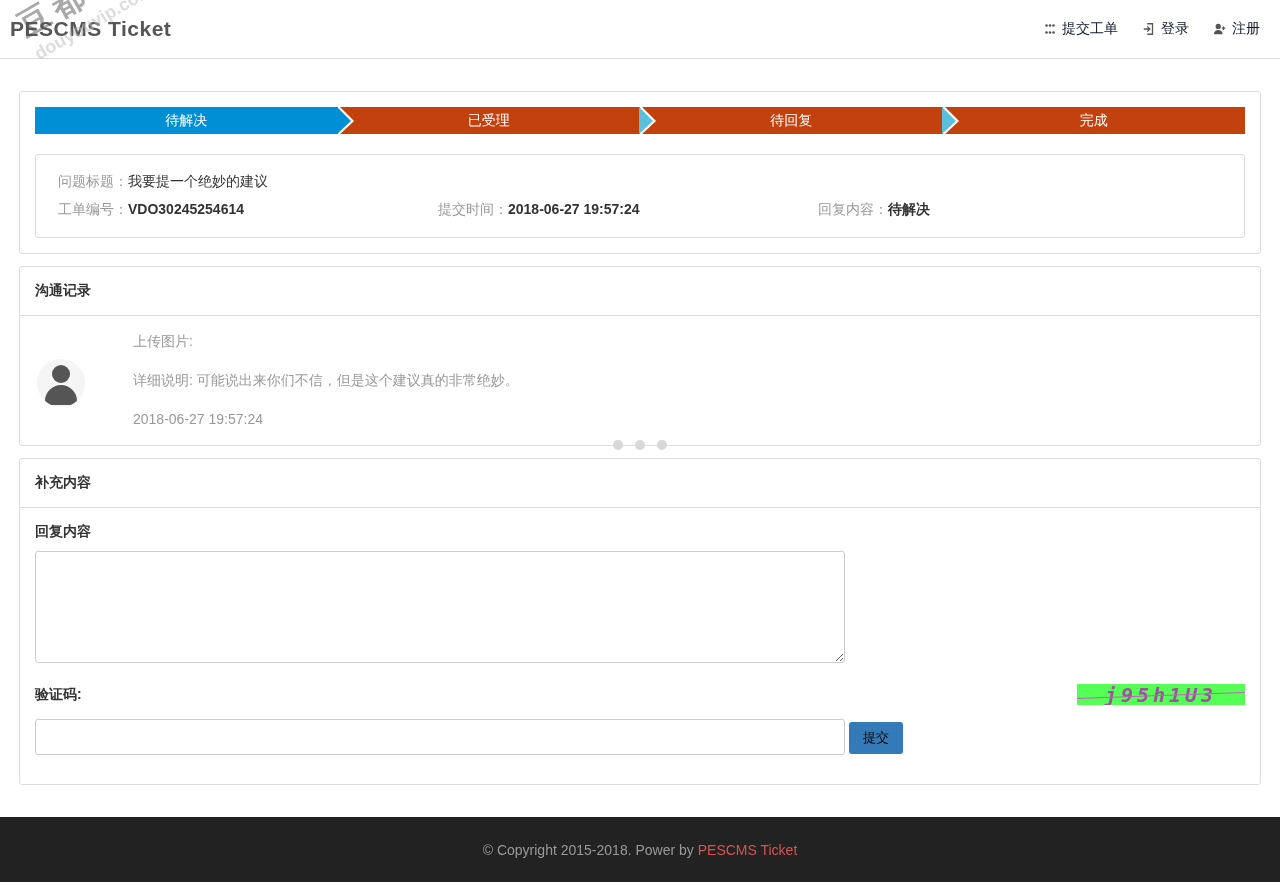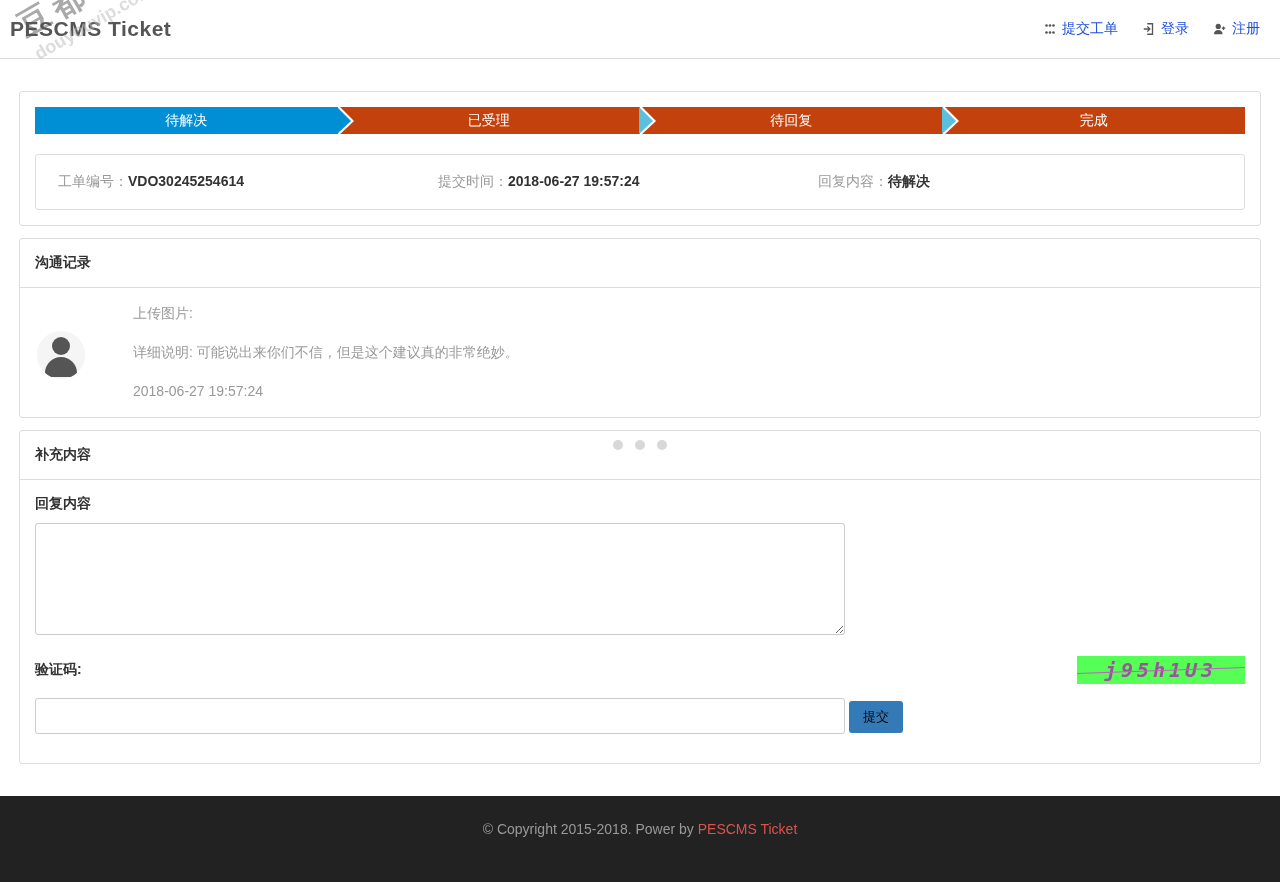--- a/index.html
+++ b/index.html
@@ -2,21 +2,21 @@
 <html><head>
   <meta charset="utf-8">
   <style>
     * { margin: 0; padding: 0; box-sizing: border-box; }
     body { font-family: -apple-system, "Helvetica Neue", Arial, sans-serif; font-size: 14px; color: #333; background: #fff; }
     
     
     .header { height: 59px; border-bottom: 1px solid #ddd; display: flex; align-items: center; justify-content: space-between; padding: 0 20px 0 10px; }
     .logo { font-size: 21px; font-weight: 700; color: #555; letter-spacing: 0.5px; }
     .header-nav { display: flex; gap: 24px; }
-    .header-nav-item { display: flex; align-items: center; gap: 5px; color: #1d4ed8; cursor: pointer; font-size: 14px; }
+    .header-nav-item { display: flex; align-items: center; gap: 5px; color: #0f172a; cursor: pointer; font-size: 14px; }
     .nav-icon { width: 14px; height: 14px; display: inline-block; }
     
     
     .watermark { position: absolute; top: 10px; left: 10px; transform: rotate(-30deg); transform-origin: top left; pointer-events: none; z-index: 5; opacity: 0.5; }
     .watermark .wm-1 { font-size: 32px; font-weight: 700; color: #555; letter-spacing: 6px; }
     .watermark .wm-2 { font-size: 18px; font-weight: 700; color: #bbb; margin-top: -2px; }
     
     
     .main { padding: 32px 19px 20px; }
     .panel { border: 1px solid #ddd; border-radius: 3px; background: #fff; margin-bottom: 12px; }
@@ -54,21 +54,21 @@
     .comm-content { flex: 1; color: #999; font-size: 14px; line-height: 1.5; }
     .comm-row { margin-bottom: 18px; }
     .comm-time { color: #999; }
     
     
     .form-body { padding: 15px; }
     .form-label { font-weight: 700; font-size: 14px; margin-bottom: 10px; display: block; }
     .textarea { width: 810px; height: 112px; border: 1px solid #ccc; border-radius: 3px; padding: 8px; font-family: inherit; font-size: 14px; resize: both; margin-bottom: 18px; }
     .captcha-row { display: flex; align-items: center; gap: 20px; margin-bottom: 14px; justify-content: space-between; }
     .captcha-label { font-weight: 700; font-size: 14px; }
-    .captcha-img { width: 168px; height: 28px; background: #5f5; display: flex; align-items: center; justify-content: center; font-family: monospace; font-size: 20px; font-weight: 700; color: #a050a0; letter-spacing: 4px; font-style: italic; position: relative; overflow: hidden; }
+    .captcha-img { width: 168px; height: 21px; background: #5f5; display: flex; align-items: center; justify-content: center; font-family: monospace; font-size: 20px; font-weight: 700; color: #a050a0; letter-spacing: 4px; font-style: italic; position: relative; overflow: hidden; }
     .captcha-img::before { content: ''; position: absolute; left: 0; right: 0; top: 50%; border-top: 1px solid #c060c0; transform: rotate(-2deg); }
     .captcha-input { width: 810px; height: 36px; border: 1px solid #ccc; border-radius: 3px; padding: 0 10px; font-size: 14px; margin-bottom: 14px; }
     .submit-btn { background: #337ab7; color: #000000; border: none; border-radius: 3px; padding: 7px 14px; font-size: 13px; cursor: pointer; }
     
     
     .footer { background: #222; color: #999; text-align: center; padding: 25px 0 50px; font-size: 14px; }
     .footer-link { color: #d9534f; }
     
     
     .dots-overlay { position: absolute; left: 50%; top: 440px; transform: translateX(-50%); display: flex; gap: 12px; pointer-events: none; z-index: 10; }
@@ -123,20 +123,23 @@
 
   <div class="panel">
     <div class="panel-body">
       <div class="steps">
         <div class="step active">待解决</div>
         <div class="step">已受理</div>
         <div class="step">待回复</div>
         <div class="step">完成</div>
       </div>
       <div class="info-panel">
+        <div class="info-title-row">
+          <span class="info-label">问题标题：</span><span class="info-value">我要提一个绝妙的建议</span>
+        </div>
         <div class="info-row">
           <div class="info-col-1">
             <span class="info-label">工单编号：</span><span class="info-value" style="font-weight:700">VDO30245254614</span>
           </div>
           <div class="info-col-2">
             <span class="info-label">提交时间：</span><span class="info-value" style="font-weight:700">2018-06-27 19:57:24</span>
           </div>
           <div class="info-col-3">
             <span class="info-label">回复内容：</span><span class="info-value" style="font-weight:700">待解决</span>
           </div>

